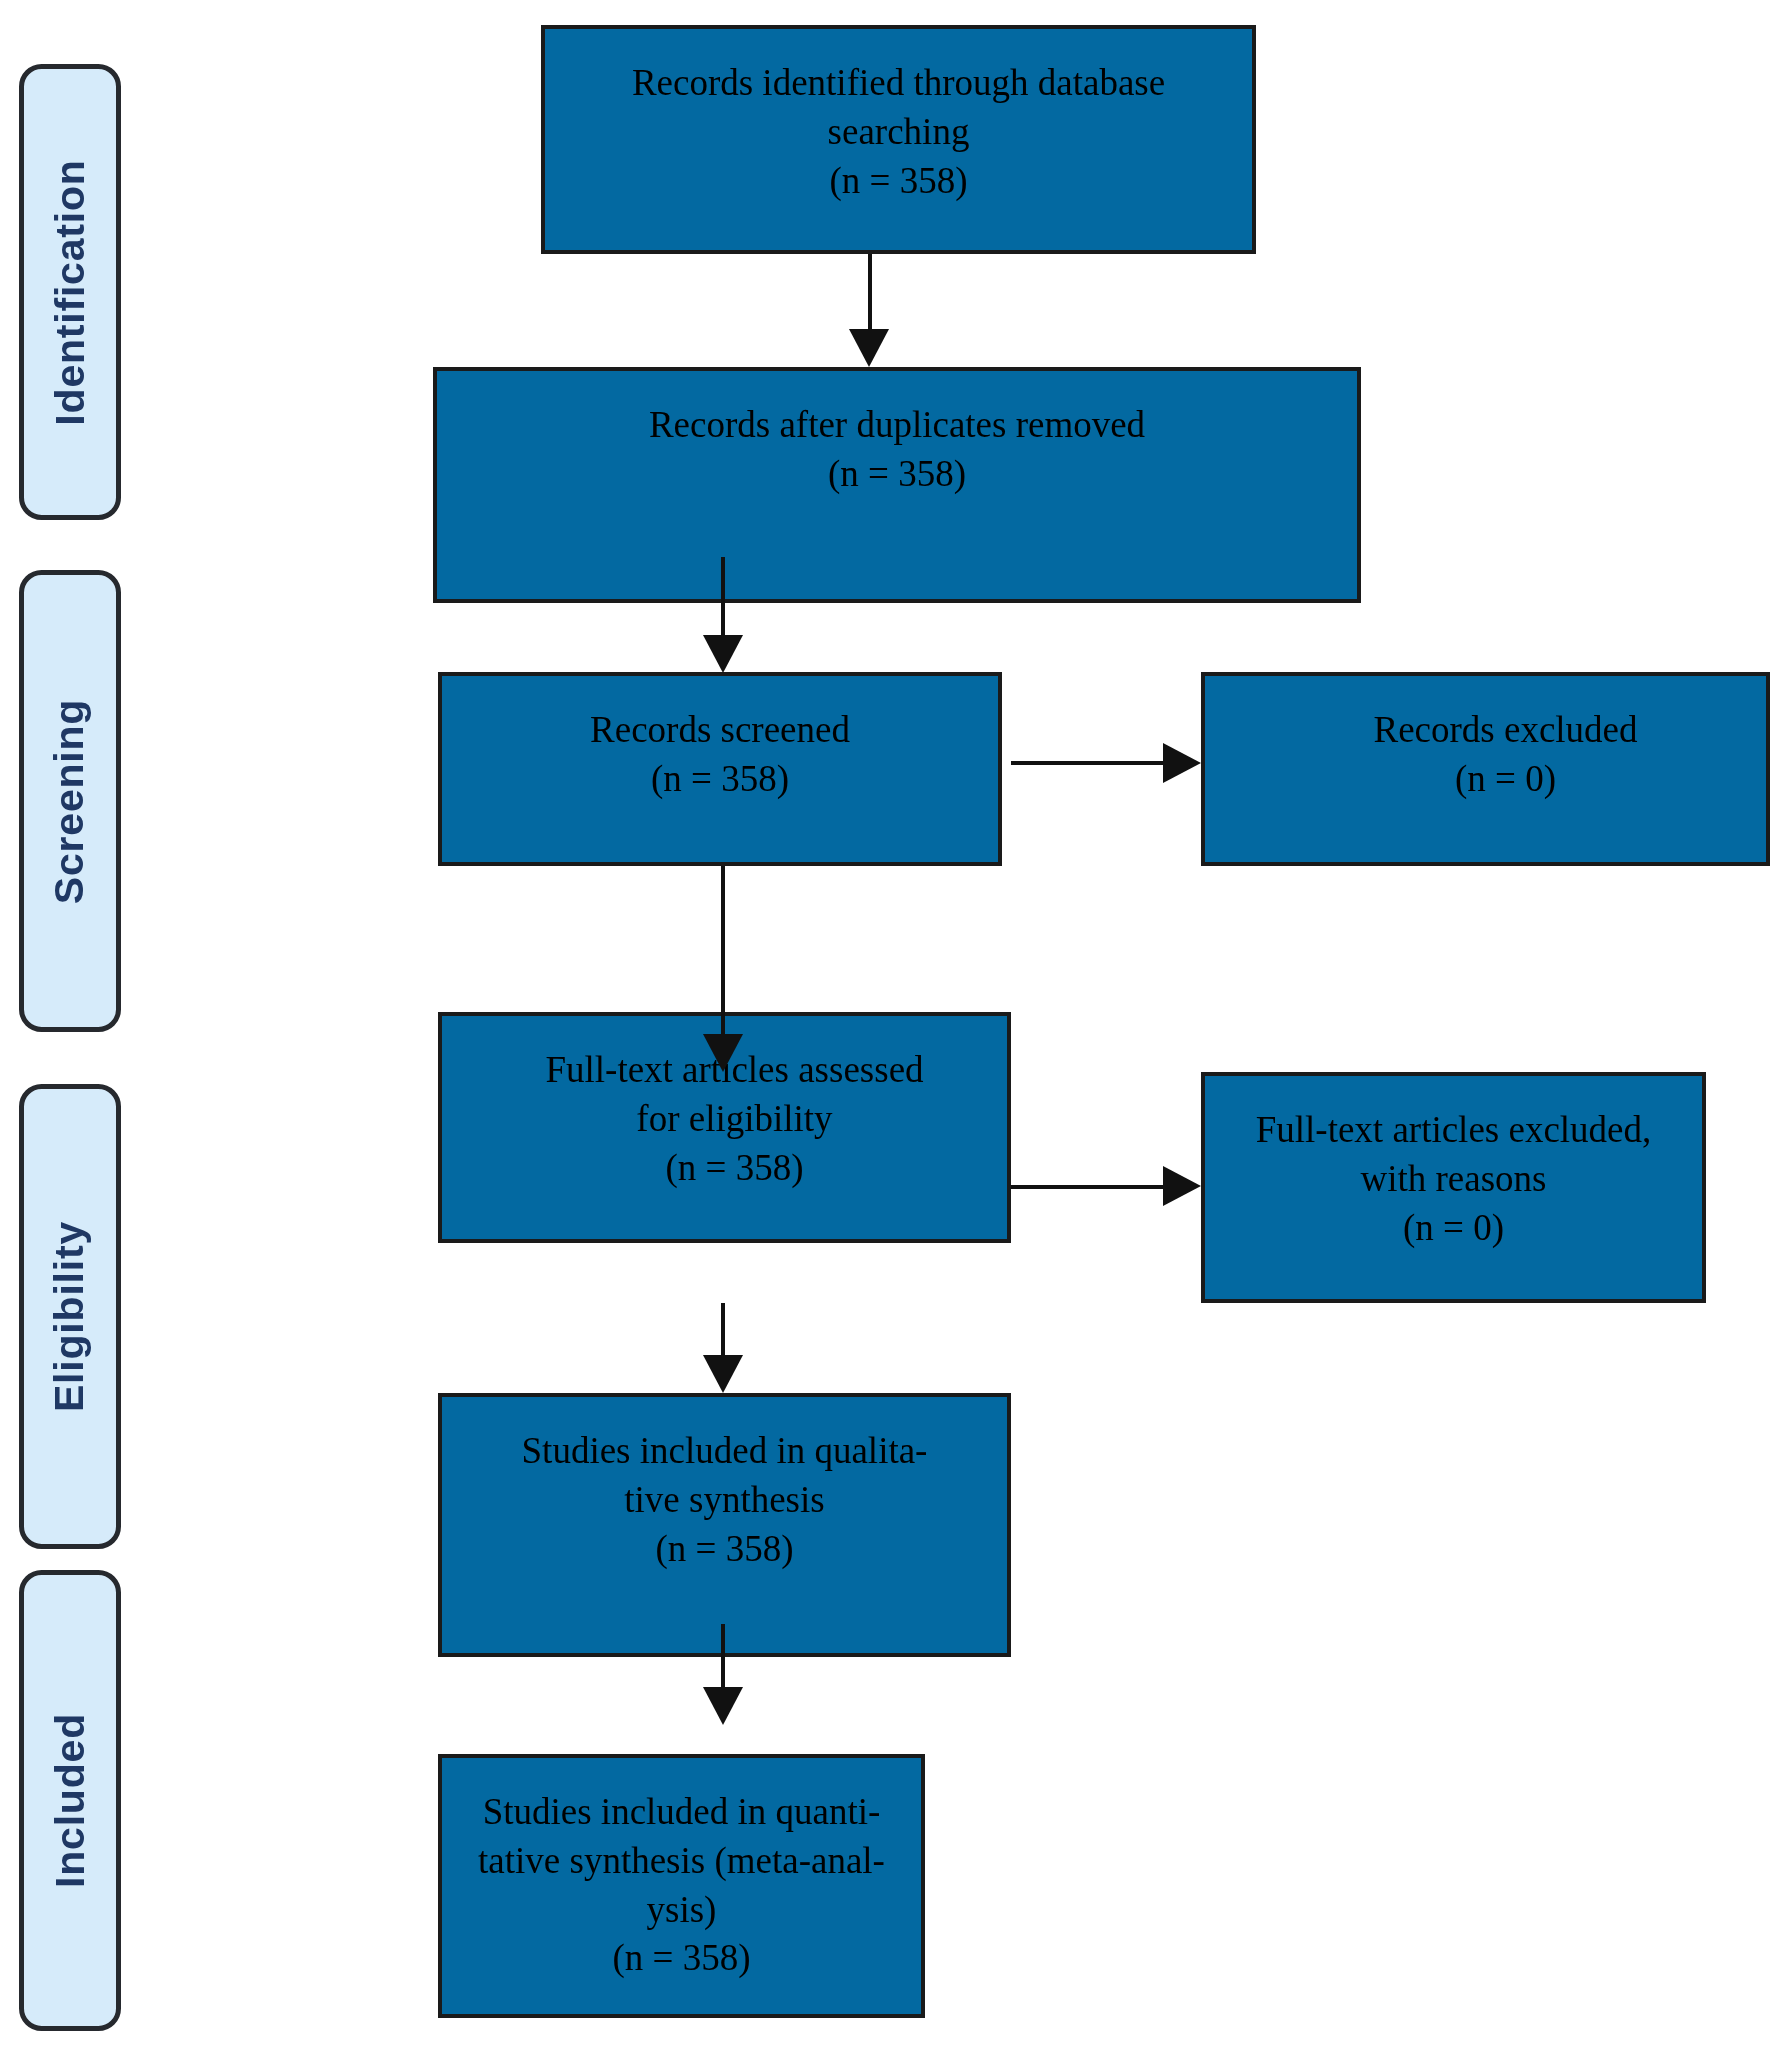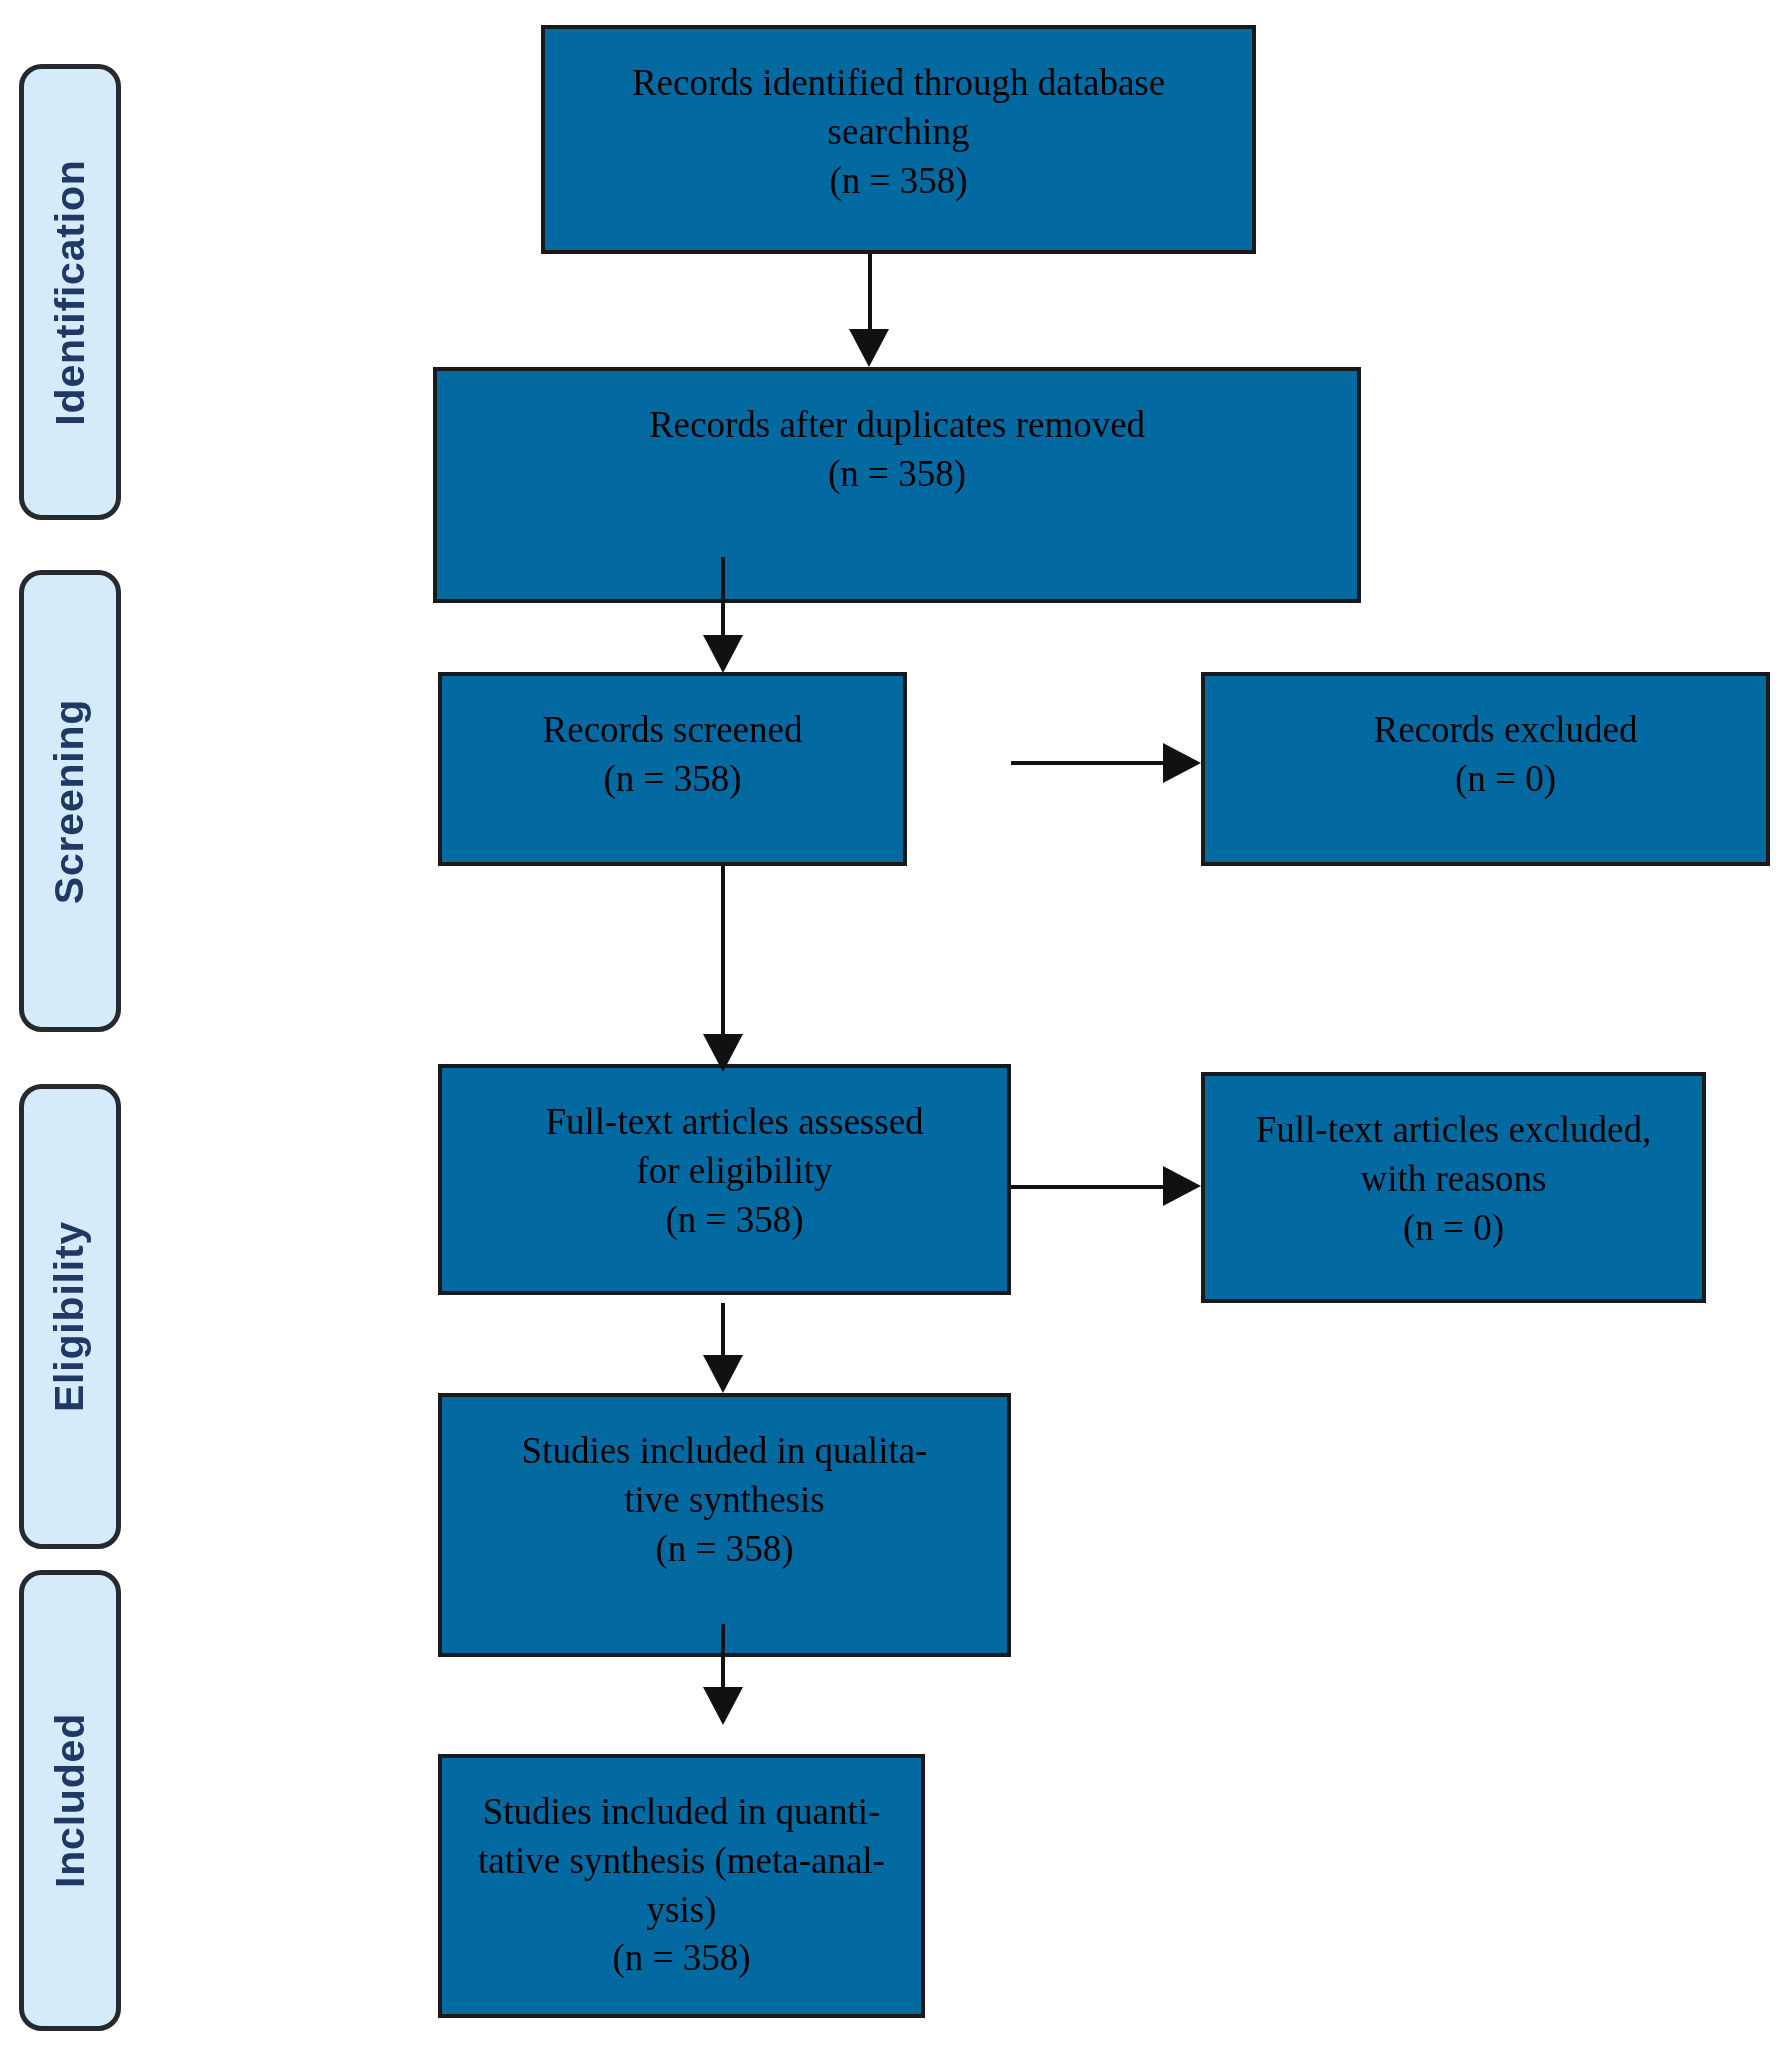--- a/index.html
+++ b/index.html
@@ -83,31 +83,31 @@
     <div class="box-text">Records identified through database
 searching
 (n = 358)</div>
   </div>
 
   <div class="box" style="left:433px;top:367px;width:928px;height:236px;">
     <div class="box-text">Records after duplicates removed
 (n = 358)</div>
   </div>
 
-  <div class="box" style="left:438px;top:672px;width:469px;height:194px;">
+  <div class="box" style="left:438px;top:672px;width:564px;height:194px;">
     <div class="box-text">Records screened
 (n = 358)</div>
   </div>
 
   <div class="box" style="left:1201px;top:672px;width:569px;height:194px;padding-left:40px;">
     <div class="box-text">Records excluded
 (n = 0)</div>
   </div>
 
-  <div class="box" style="left:438px;top:1064px;width:573px;height:231px;padding-left:20px;">
+  <div class="box" style="left:438px;top:1012px;width:573px;height:231px;padding-left:20px;">
     <div class="box-text">Full-text articles assessed
 for eligibility
 (n = 358)</div>
   </div>
 
   <div class="box" style="left:1201px;top:1072px;width:505px;height:231px;">
     <div class="box-text">Full-text articles excluded,
 with reasons
 (n = 0)</div>
   </div>

